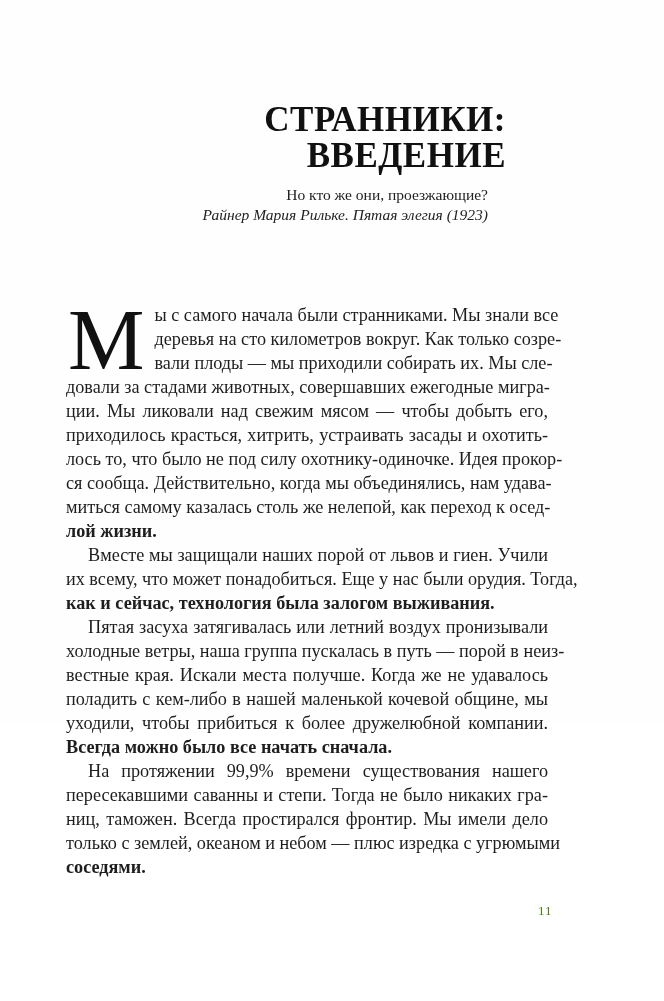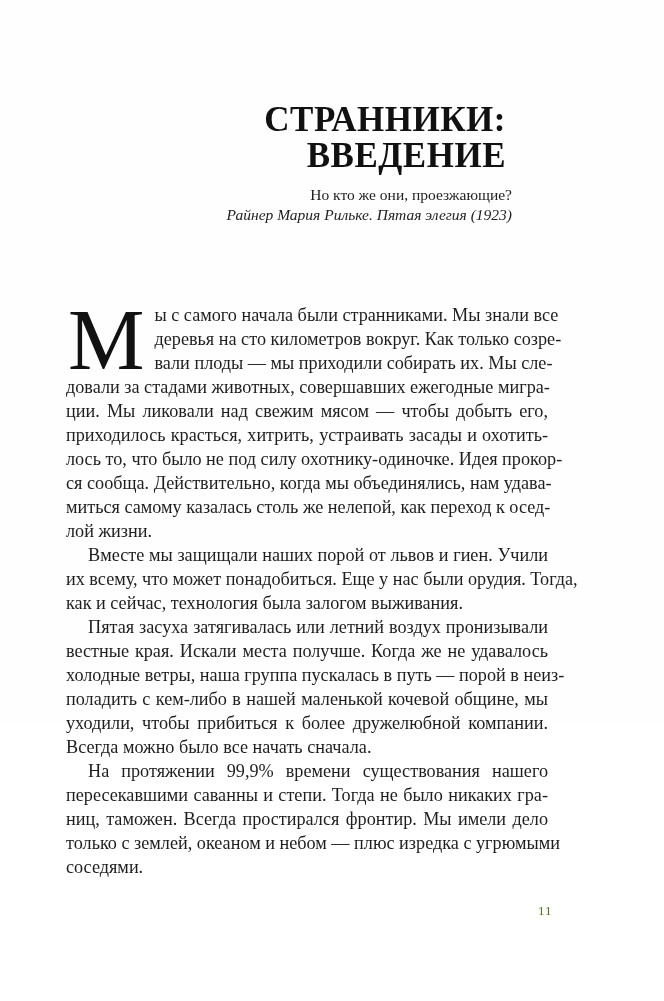--- a/index.html
+++ b/index.html
@@ -31,21 +31,21 @@
       font-family: "Liberation Serif", "DejaVu Serif", serif;
       font-weight: bold;
       font-size: 35px;
       line-height: 36px;
       letter-spacing: 0.5px;
       color: #111111;
     }
     .chapter-title span { display: block; }
     .epigraph {
       position: absolute;
-      right: 152px;
+      right: 176px;
       top: 185px;
       text-align: right;
       font-family: "Liberation Serif", "DejaVu Serif", serif;
       font-size: 15.5px;
       line-height: 20px;
       color: #222222;
     }
     .epigraph .quote { display: block; }
     .epigraph .attribution { display: block; font-style: italic; }
 
@@ -69,20 +69,21 @@
       text-indent: 0;
     }
     .line {
       display: block;
       text-align: justify;
       text-align-last: justify;
       white-space: nowrap;
     }
     .line.last {
       text-align-last: left;
+      font-weight: bold;
     }
     .indent { padding-left: 22px; }
     .drop-cap {
       float: left;
       font-family: "Liberation Serif", "DejaVu Serif", serif;
       font-size: 86px;
       line-height: 62px;
       height: 66px;
       margin: 6px 10px 0 2px;
       color: #111111;
@@ -129,22 +130,22 @@
     </p>
 
     <p style="text-indent:0">
       <span class="line indent">Вместе мы защищали наших порой от львов и гиен. Учили</span>
       <span class="line">их всему, что может понадобиться. Еще у нас были орудия. Тогда,</span>
       <span class="line last">как и сейчас, технология была залогом выживания.</span>
     </p>
 
     <p style="text-indent:0">
       <span class="line indent">Пятая засуха затягивалась или летний воздух пронизывали</span>
+      <span class="line">холодные ветры, наша группа пускалась в путь — порой в неиз-</span>
       <span class="line">вестные края. Искали места получше. Когда же не удавалось</span>
-      <span class="line">холодные ветры, наша группа пускалась в путь — порой в неиз-</span>
       <span class="line">поладить с кем-либо в нашей маленькой кочевой общине, мы</span>
       <span class="line">уходили, чтобы прибиться к более дружелюбной компании.</span>
       <span class="line last">Всегда можно было все начать сначала.</span>
     </p>
 
     <p style="text-indent:0">
       <span class="line indent">На протяжении 99,9% времени существования нашего</span>
       <span class="line">пересекавшими саванны и степи. Тогда не было никаких гра-</span>
       <span class="line">ниц, таможен. Всегда простирался фронтир. Мы имели дело</span>
       <span class="line">только с землей, океаном и небом — плюс изредка с угрюмыми</span>

